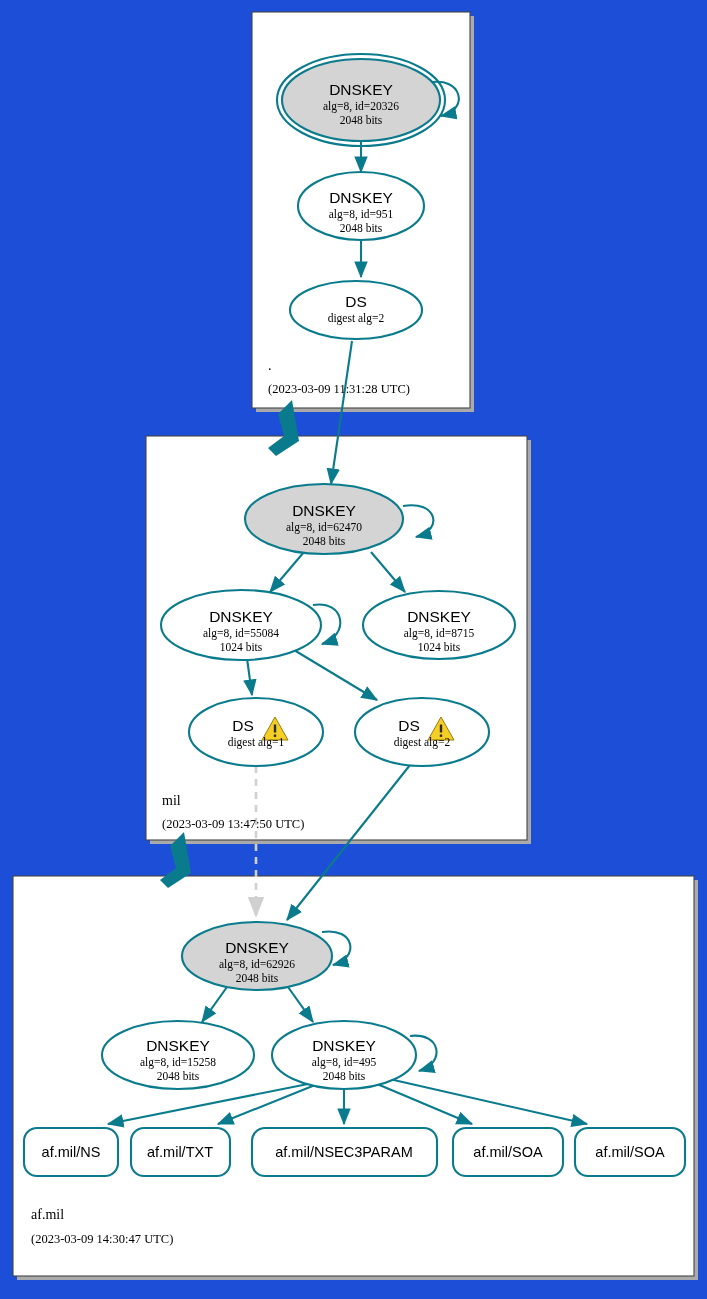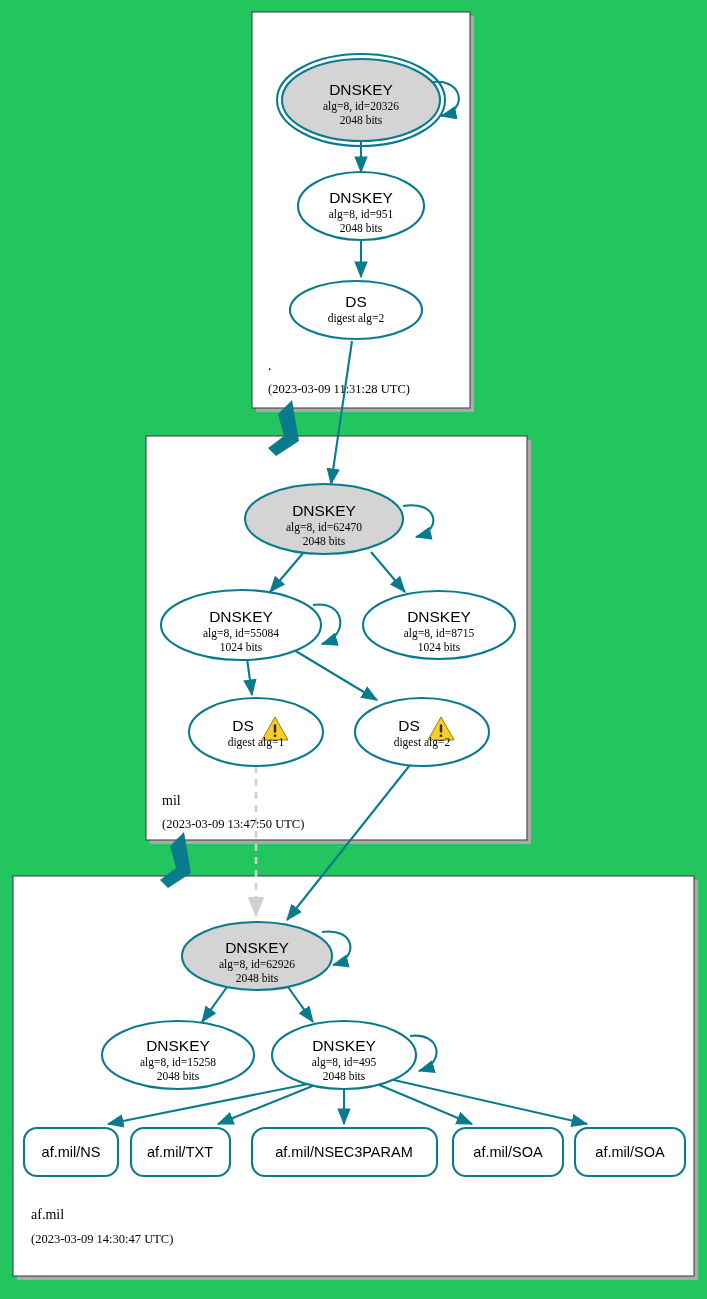--- a/index.html
+++ b/index.html
@@ -8,21 +8,21 @@
     padding: 0;
     background: #ffffff;
   }
   body {
     font-family: "Liberation Sans", sans-serif;
   }
   #canvas {
     position: relative;
     width: 707px;
     height: 1299px;
-    background: #22c55e;
+    background: #1d4ed8;
     overflow: hidden;
   }
   svg.layer {
     position: absolute;
     left: 0;
     top: 0;
     width: 707px;
     height: 1299px;
   }
   .zone-box {

